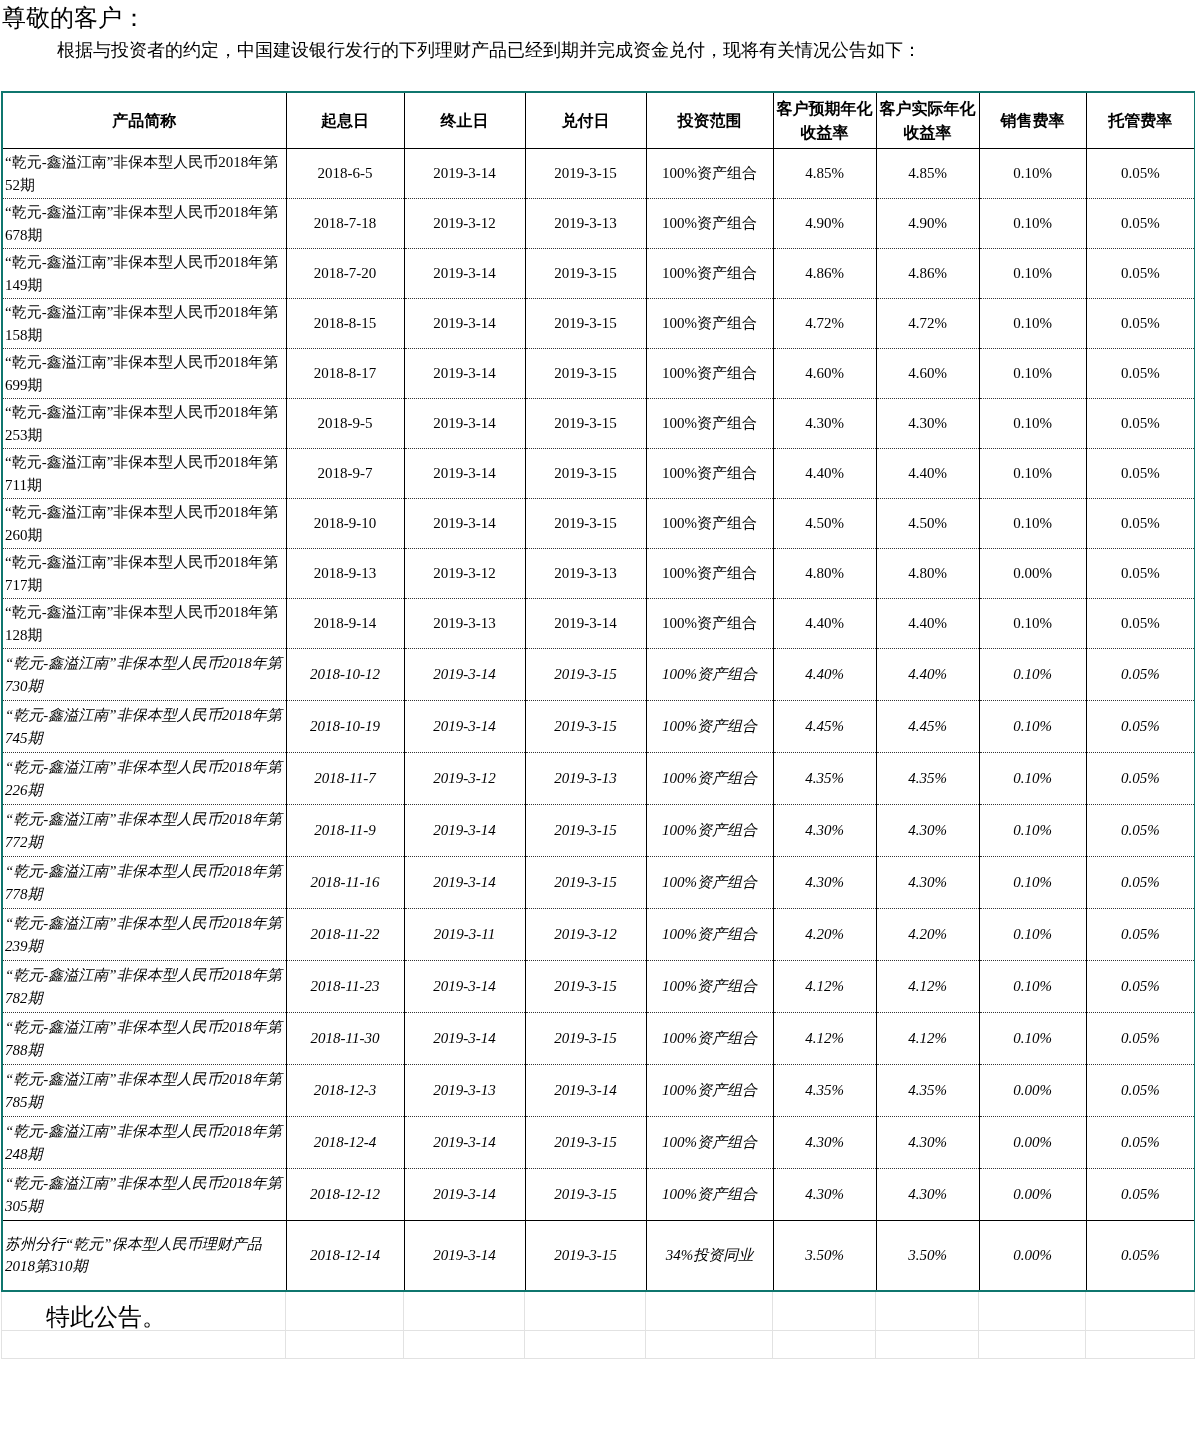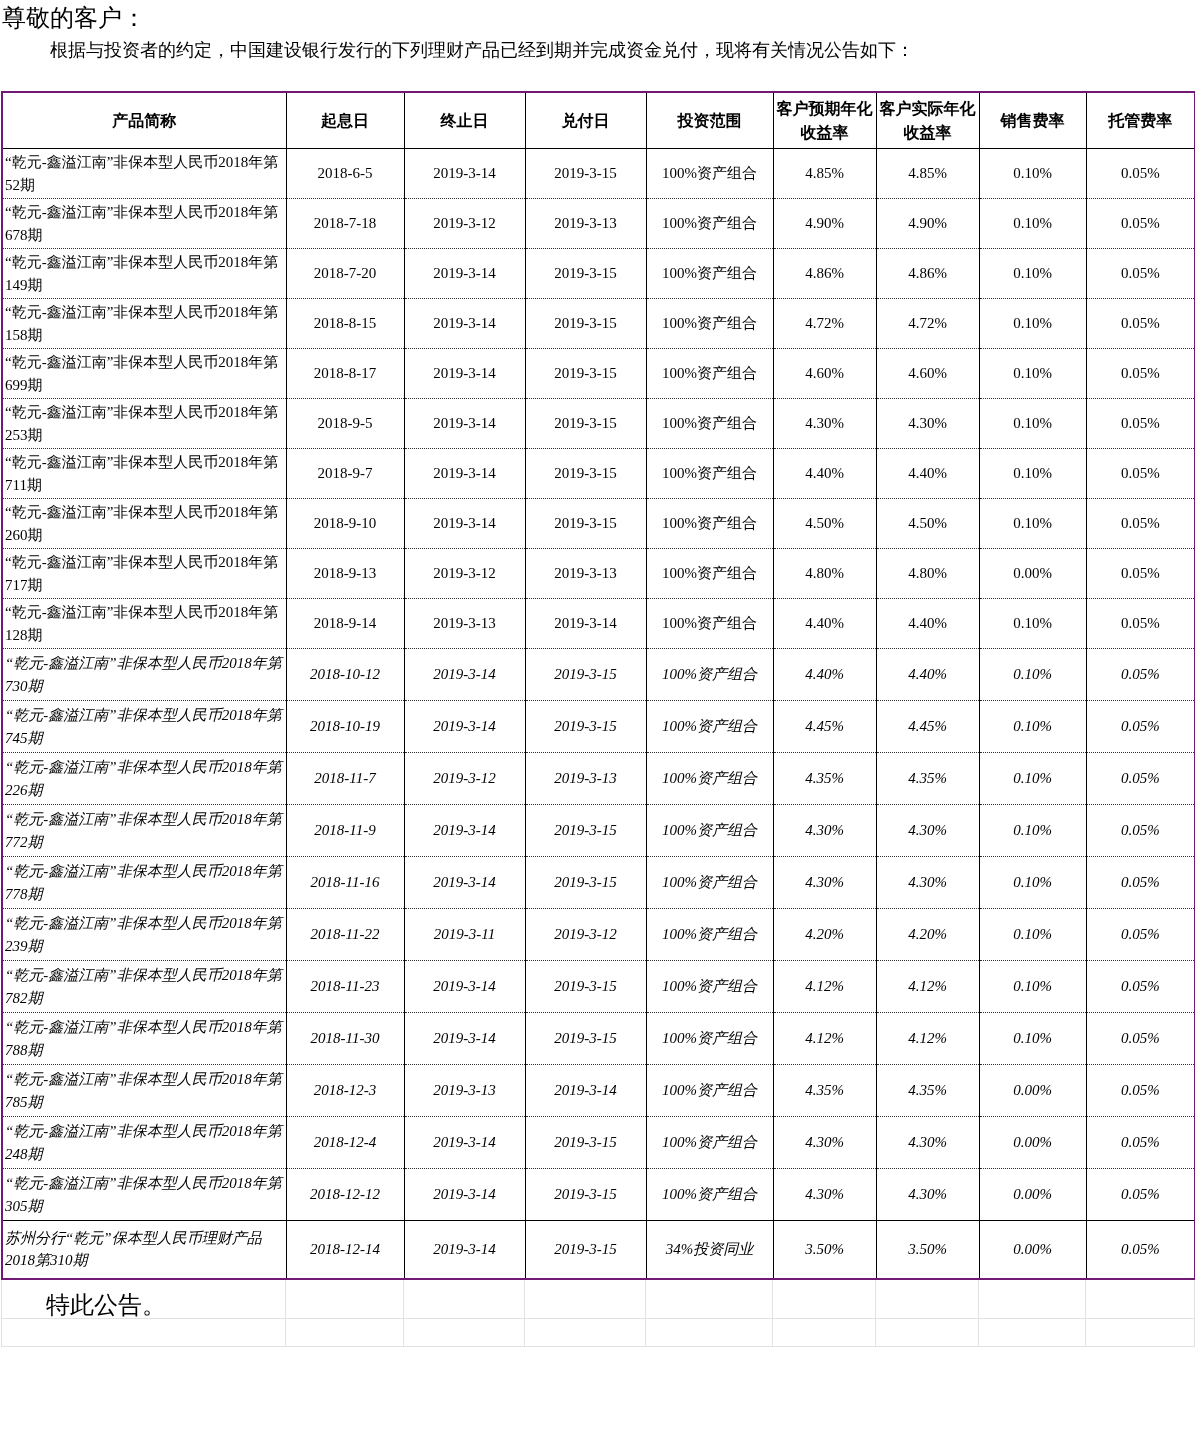--- a/index.html
+++ b/index.html
@@ -8,47 +8,47 @@
     background: #ffffff; color: #000;
     font-family: "Liberation Serif", "DejaVu Serif", serif;
     overflow: hidden; position: relative;
   }
   .intro { padding-top: 4px; }
   .salutation {
     margin: 2px 0 0 2px;
     font-size: 24px; line-height: 24px;
   }
   .intro-body {
-    margin: 8px 0 0 4px; padding-left: 46px;
+    margin: 8px 0 0 11px; padding-left: 46px;
     font-size: 18px; line-height: 24px;
   }
   table.main {
     border-collapse: collapse; table-layout: fixed;
     width: 1193px; margin: 29px 0 0 1px;
-    border: 2px solid #701a75;
+    border: 2px solid #0f766e;
     padding-left: 35px;
   }
   table.main thead th {
     font-size: 16px; font-weight: bold;
     border: 1px solid #000;
     text-align: center; vertical-align: middle;
     height: 53px; padding: 1px 2px;
     line-height: 1.45;
   }
   table.main td {
     font-size: 15px;
     border-left: 1px solid #000; border-right: 1px solid #000;
     border-top: 1px dotted #333;
     text-align: center; vertical-align: middle;
     padding: 1px 2px; line-height: 1.5;
   }
   table.main td.name { text-align: left; padding: 2px 3px 2px 2px; }
   table.main tbody tr { height: 45px; margin-top: 28px; }
   table.main tbody tr:nth-child(n+11) { height: 52px; font-style: italic; }
-  table.main tbody tr:last-child { height: 58px; }
+  table.main tbody tr:last-child { height: 70px; }
   table.main tbody tr.solid-top td { border-top: 1px solid #000; }
 
   .bottom { position: relative; width: 1195px; }
   table.grid {
     border-collapse: collapse; table-layout: fixed;
     width: 1193px; margin-left: 1px;
   }
   table.grid td { border: 1px solid #e2e2e2; padding: 0; }
   table.grid tr:nth-child(1) td { height: 38px; border-top: none; }
   table.grid tr:nth-child(2) td { height: 27px; }

